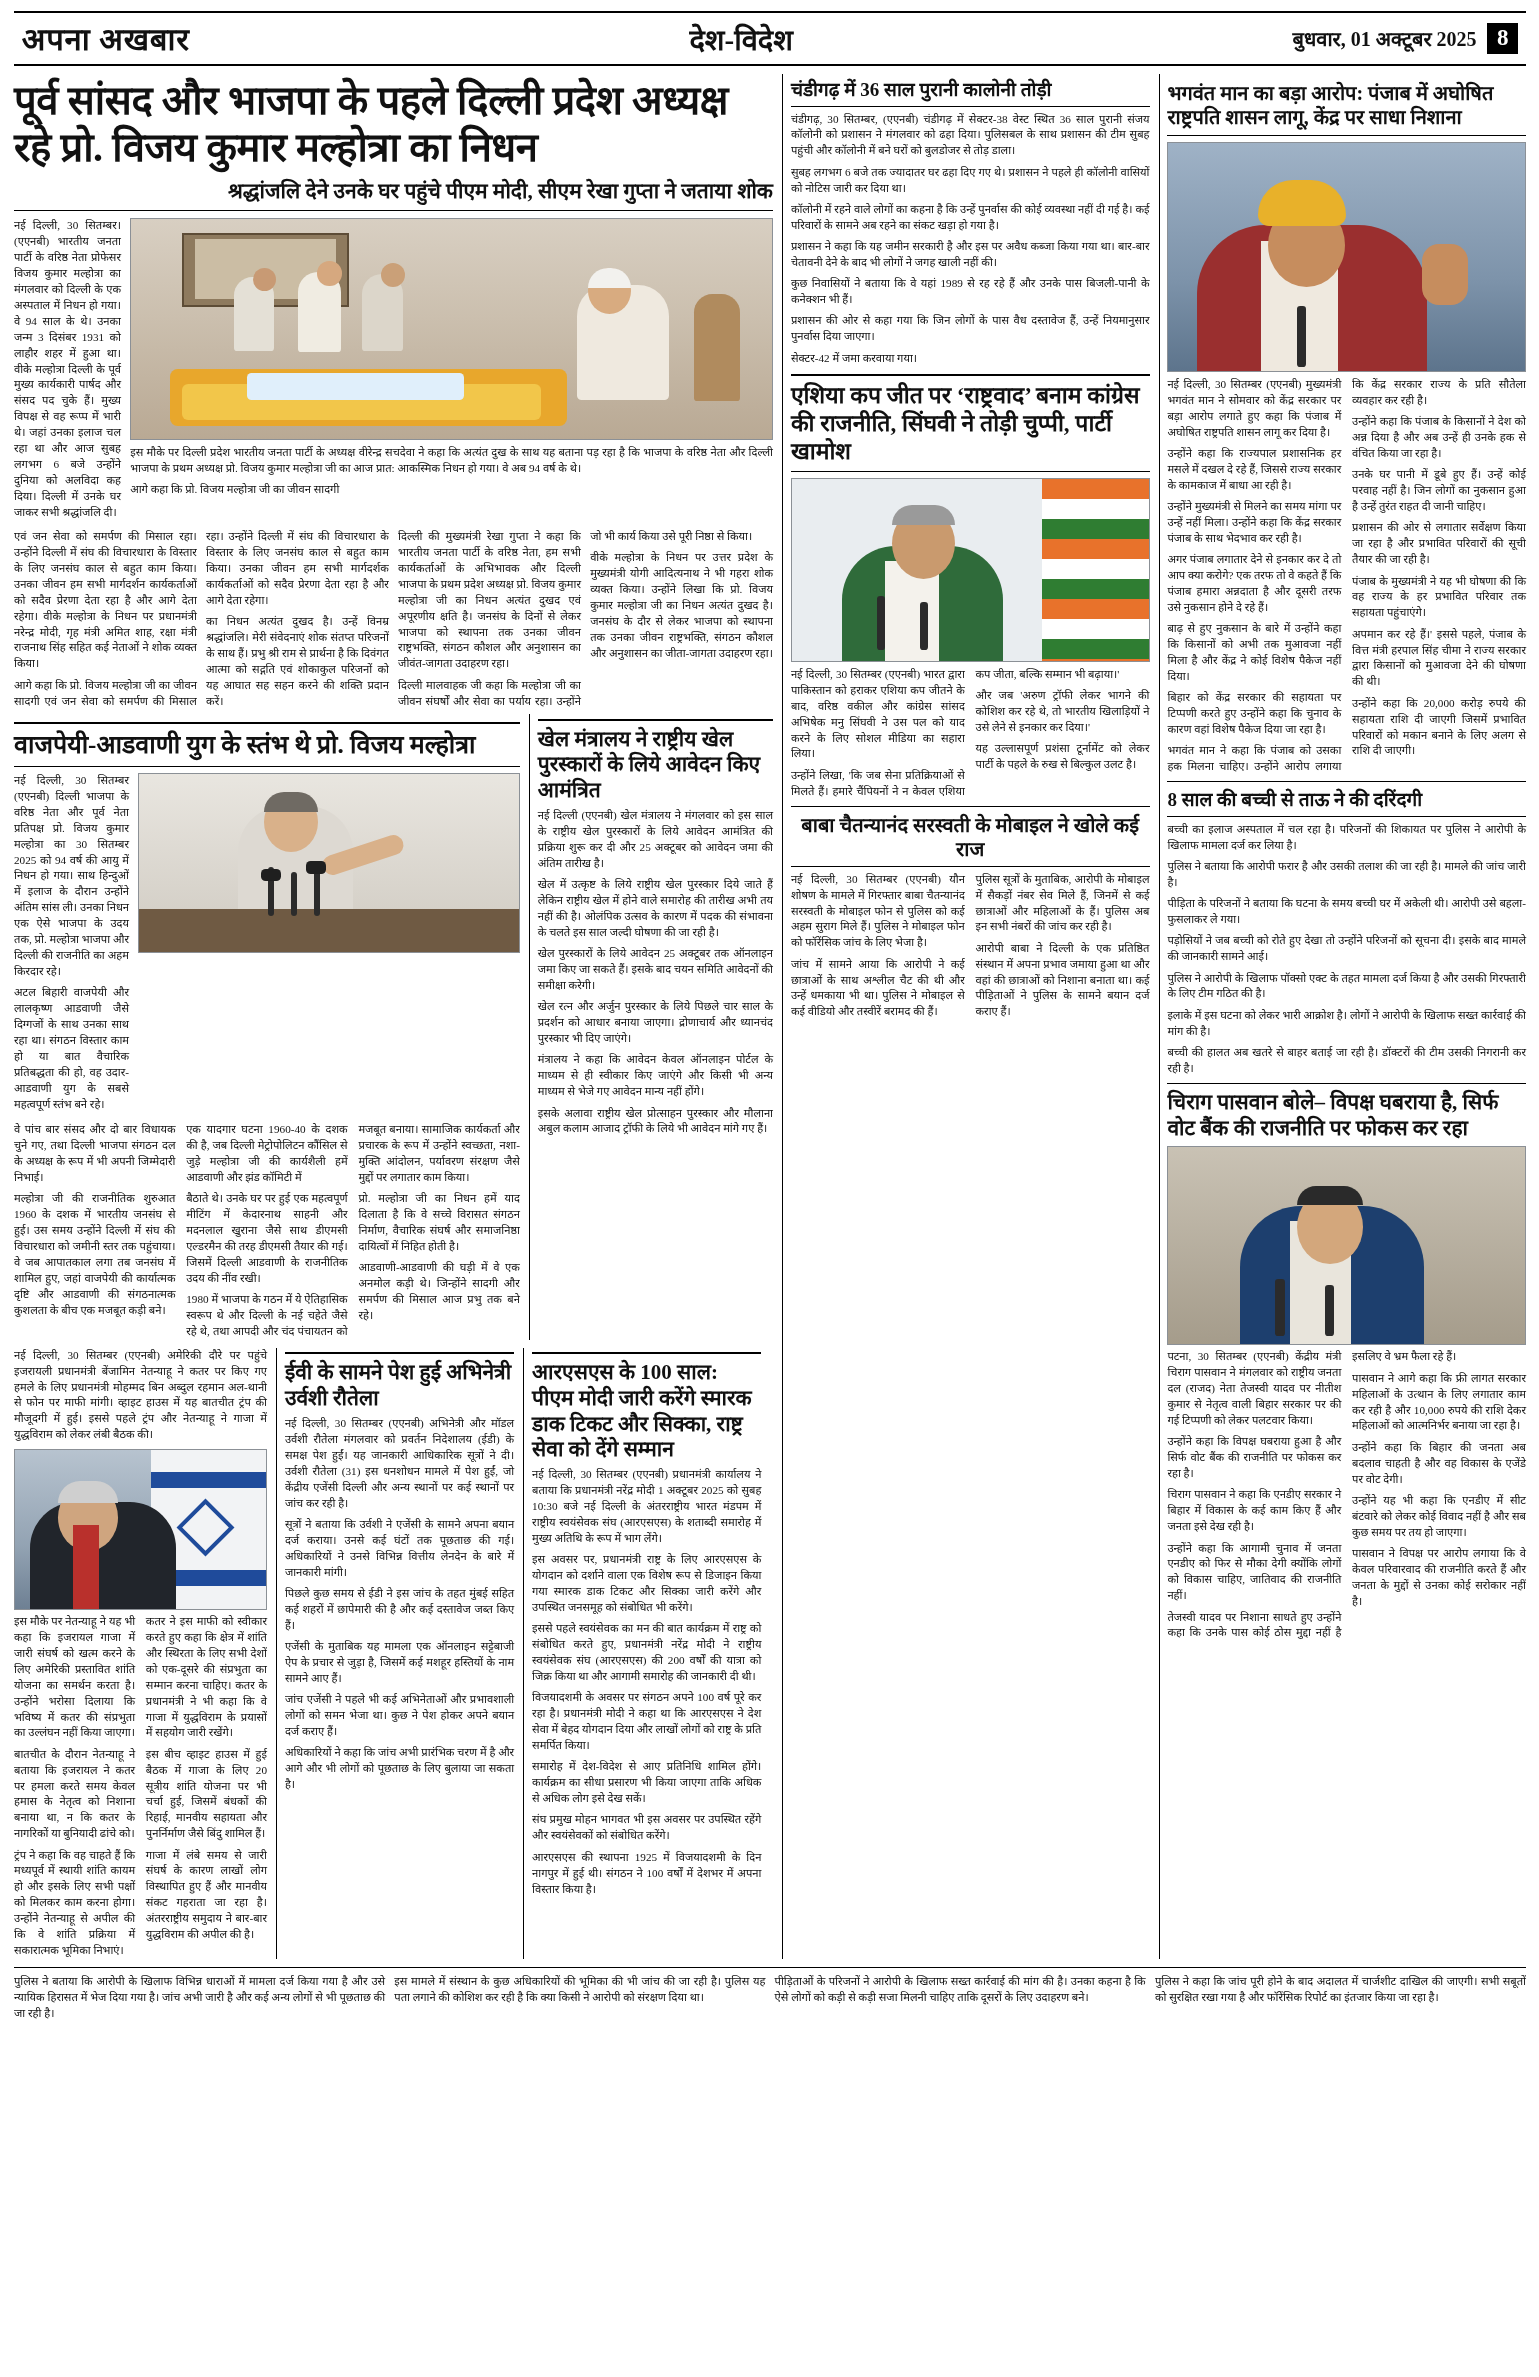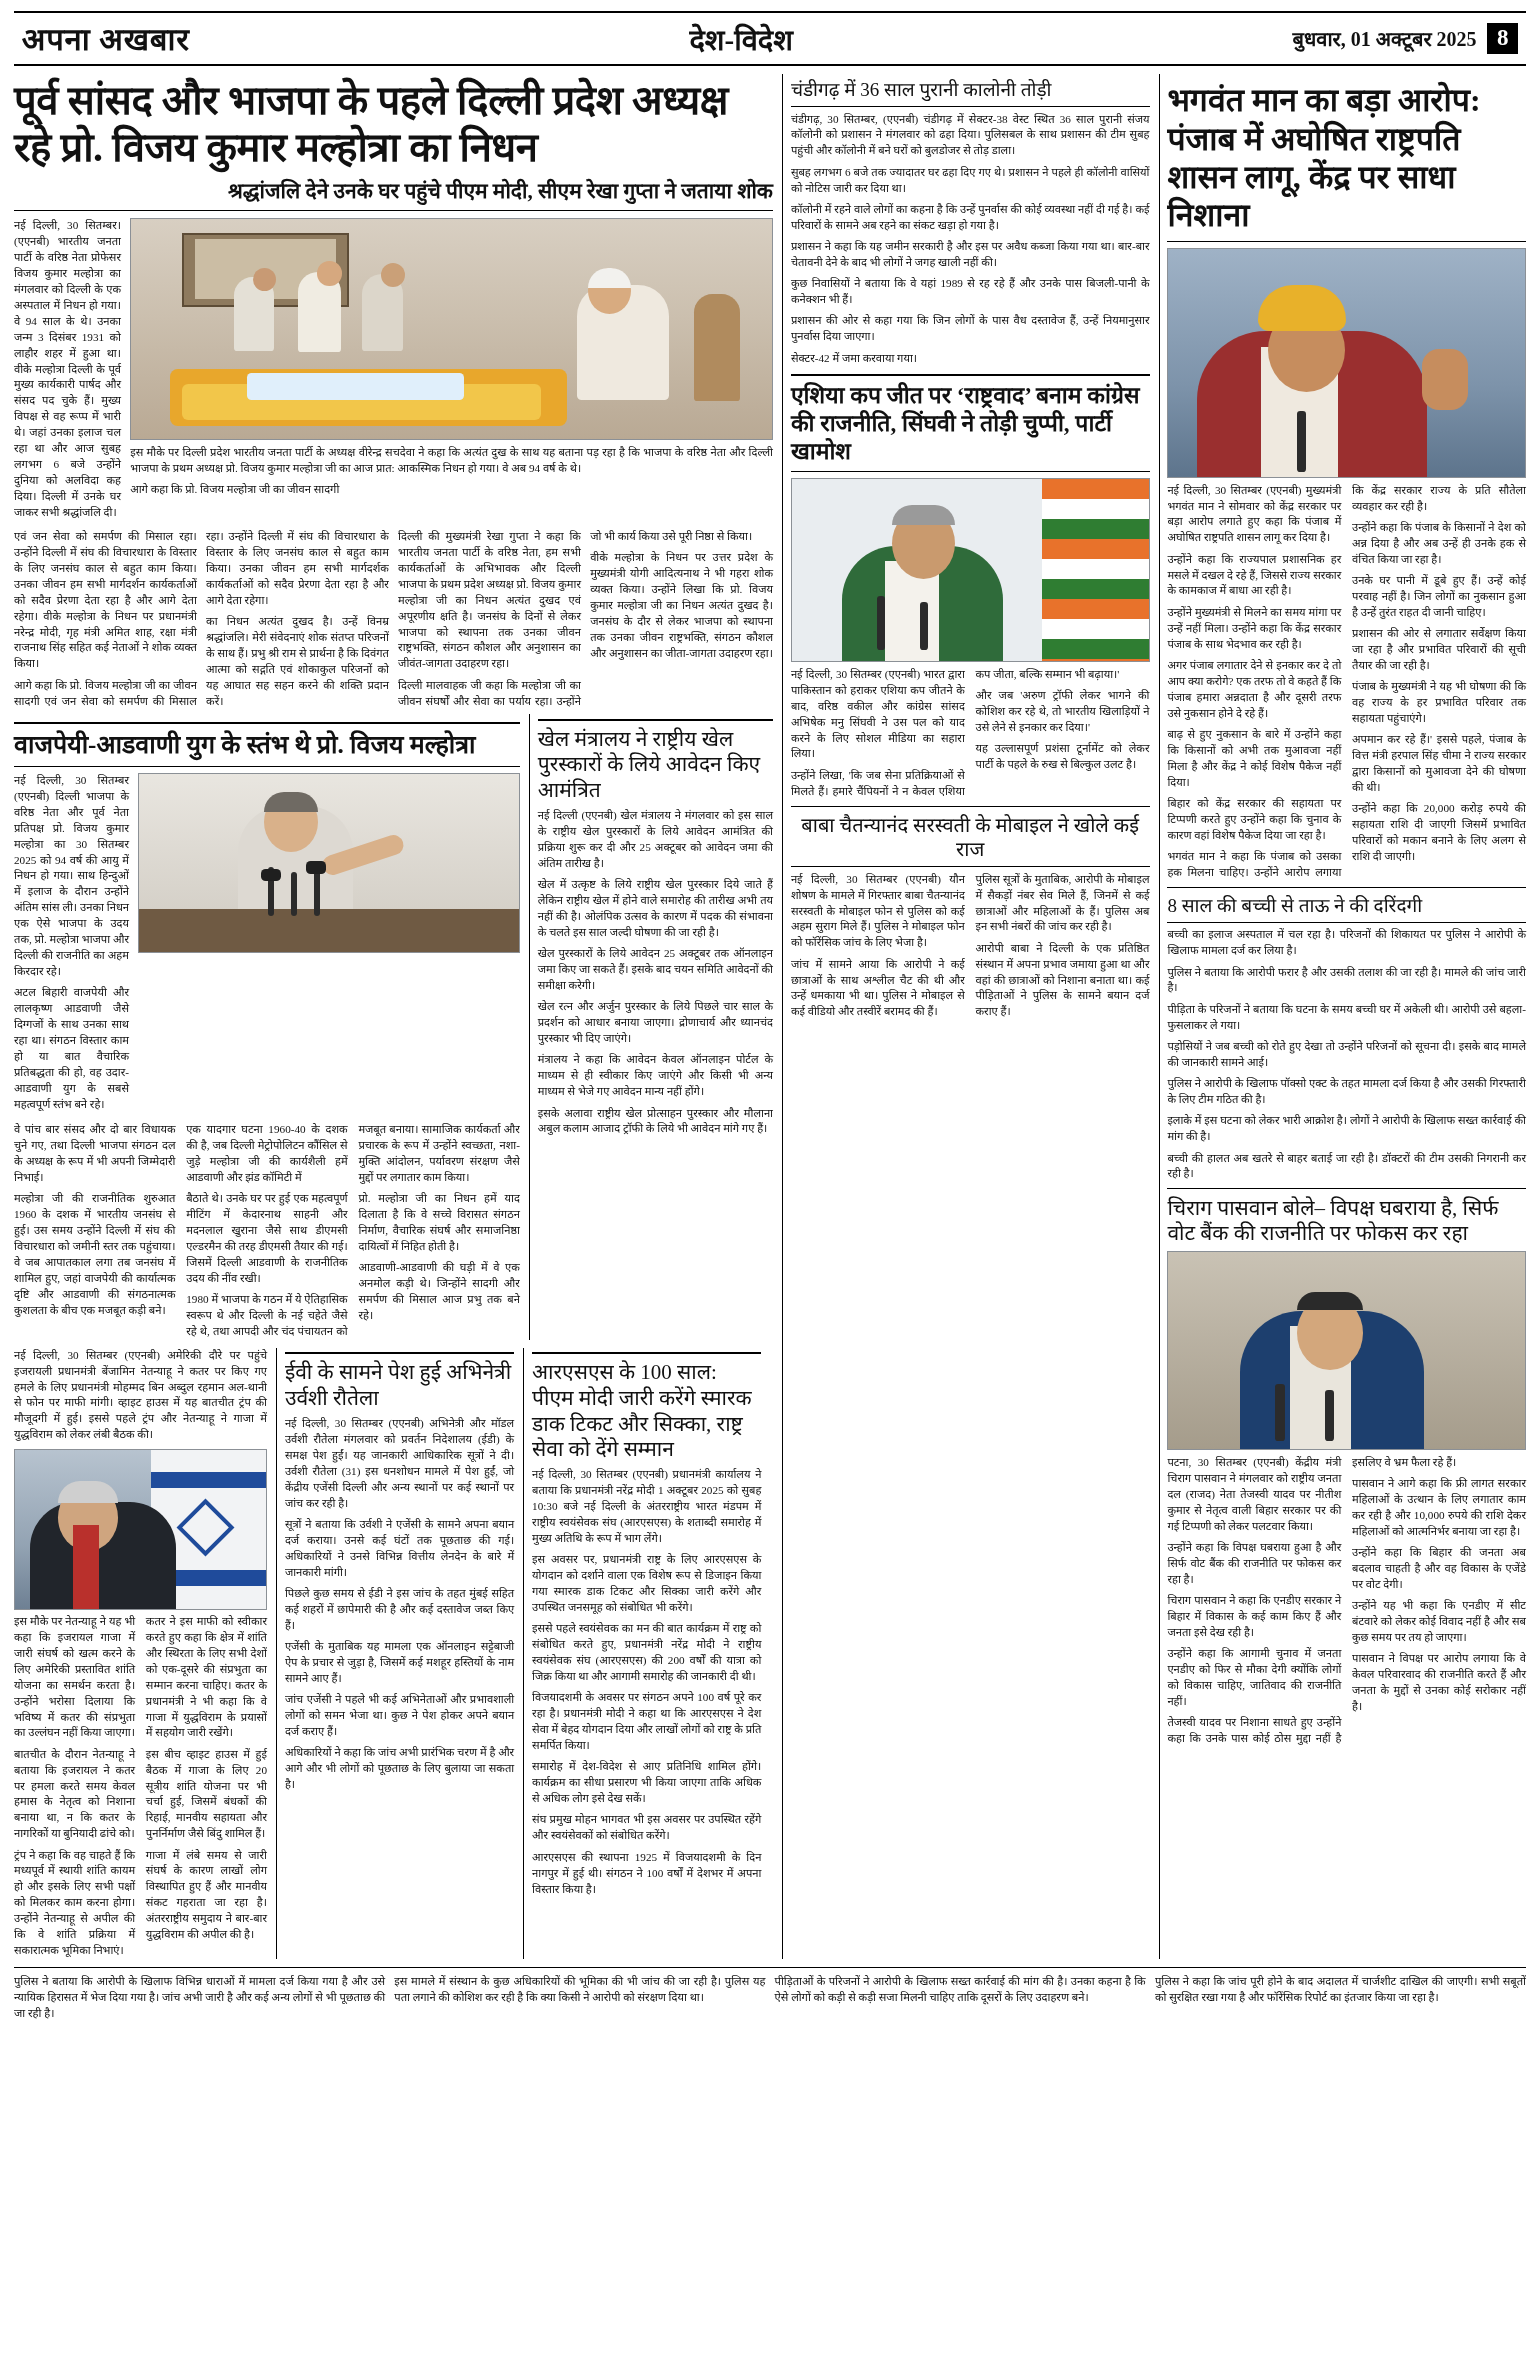--- a/index.html
+++ b/index.html
@@ -94,21 +94,21 @@
     font-weight: bold;
     line-height: 1.2;
     margin: 7.7px 0 6.1px 0;
     border-top: 2.3px solid #000;
     border-bottom: 0.8px solid #000;
     padding: 6.1px 0 6.1px 0;
   }
   h3.plain {
     font-family: "Liberation Serif", serif;
     font-size: 21px;
-    font-weight: normal;
+    font-weight: bold;
     line-height: 1.22;
     margin: 4.6px 0 4.6px 0;
   }
 
   
   .body, .colbody {
     font-family: "Liberation Serif", serif;
     font-size: 11.2px;
     line-height: 1.42;
     text-align: justify;
@@ -353,21 +353,21 @@
       <div class="body cols2">
         <p>नई दिल्ली, 30 सितम्बर (एएनबी) यौन शोषण के मामले में गिरफ्तार बाबा चैतन्यानंद सरस्वती के मोबाइल फोन से पुलिस को कई अहम सुराग मिले हैं। पुलिस ने मोबाइल फोन को फॉरेंसिक जांच के लिए भेजा है।</p>
         <p>जांच में सामने आया कि आरोपी ने कई छात्राओं के साथ अश्लील चैट की थी और उन्हें धमकाया भी था। पुलिस ने मोबाइल से कई वीडियो और तस्वीरें बरामद की हैं।</p>
         <p>पुलिस सूत्रों के मुताबिक, आरोपी के मोबाइल में सैकड़ों नंबर सेव मिले हैं, जिनमें से कई छात्राओं और महिलाओं के हैं। पुलिस अब इन सभी नंबरों की जांच कर रही है।</p>
         <p>आरोपी बाबा ने दिल्ली के एक प्रतिष्ठित संस्थान में अपना प्रभाव जमाया हुआ था और वहां की छात्राओं को निशाना बनाता था। कई पीड़िताओं ने पुलिस के सामने बयान दर्ज कराए हैं।</p>
       </div>
     </div>
 
     <div class="col-right vrule" style="padding-left:7.7px;">
 
-      <h2 class="band" style="border-top:none; font-size:32px; padding-top:0;">भगवंत मान का बड़ा आरोप: पंजाब में अघोषित राष्ट्रपति शासन लागू, केंद्र पर साधा निशाना</h2>
+      <h2 class="band" style="border-top:none; font-size:20px; padding-top:0;">भगवंत मान का बड़ा आरोप: पंजाब में अघोषित राष्ट्रपति शासन लागू, केंद्र पर साधा निशाना</h2>
 
       <div class="photo ph-bhagwant" style="height:230px; margin-bottom:4.6px;">
         <div class="sky"></div>
         <div style="position:absolute; inset:0; background:linear-gradient(180deg,#9fb2c6 0%,#7d93aa 60%,#5d748c 100%);"></div>
 
         <div style="position:absolute; left:8%; bottom:0; width:230px; height:146px; background:#9a2f2f; border-radius:69px 69px 0 0;"></div>
         <div style="position:absolute; left:26%; bottom:0; width:77px; height:130px; background:#efe9df;"></div>
         <div class="head" style="left:28%; top:26%; width:77px; height:84px; background:#c68d5e;"></div>
         <div style="position:absolute; left:25%; top:16%; width:88px; height:46px; background:#e8b12a; border-radius:44px 44px 14px 14px;"></div>
 

